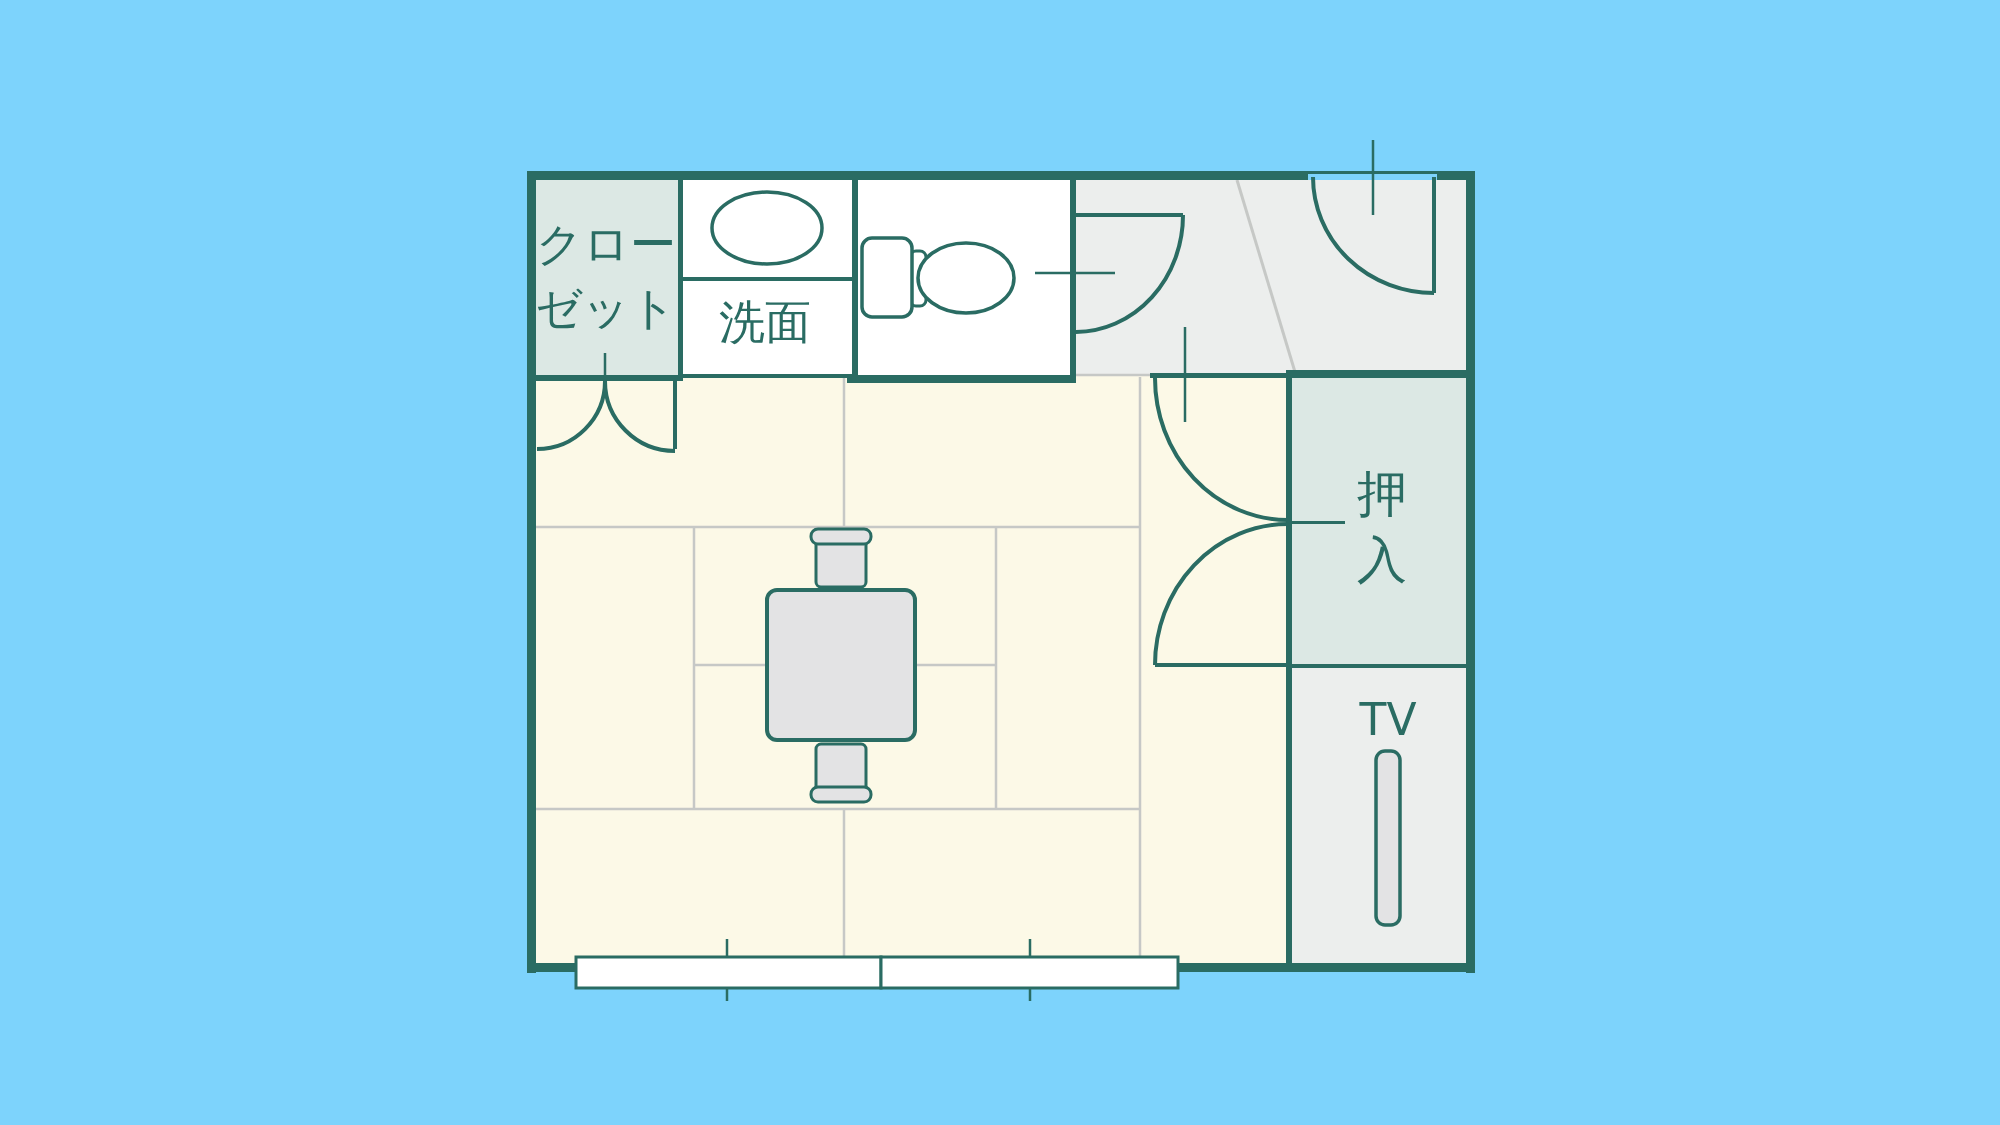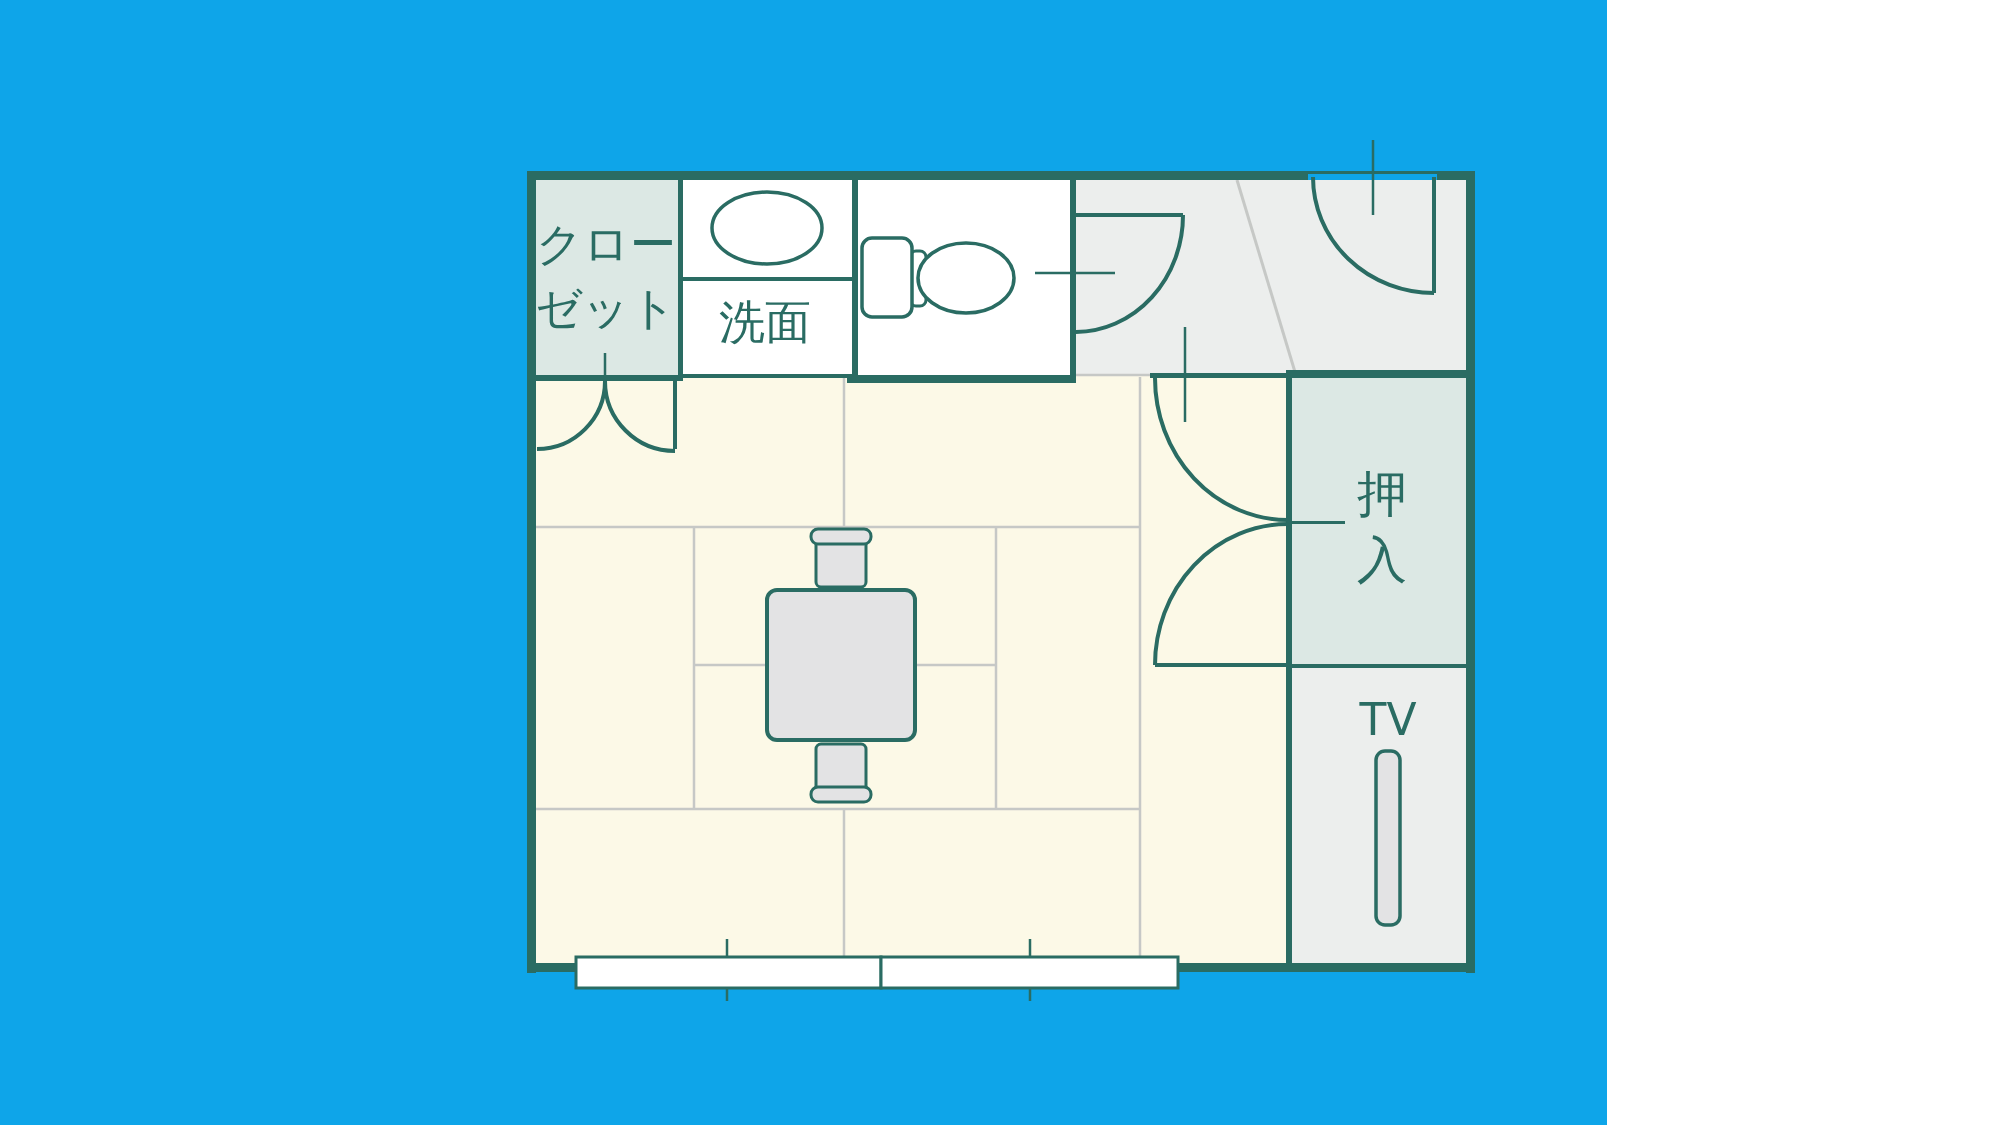--- a/index.html
+++ b/index.html
@@ -1,16 +1,16 @@
 <!DOCTYPE html>
 <html><head>
 <meta charset="utf-8">
 <style>
   html,body{margin:0;padding:0;background:#ffffff;}
-  .stage{position:relative;width:1607px;height:1125px;background:#0ea5e9;overflow:hidden;}
+  .stage{position:relative;width:2000px;height:1125px;background:#7dd3fc;overflow:hidden;}
   svg{position:absolute;left:0;top:0;}
   text{font-family:"DejaVu Sans",sans-serif;fill:#2a6c63;}
   .room-label{font-size:46px;}
   .room-label-lg{font-size:50px;}
   .room-label-tv{font-size:44px;}
 </style>
 </head>
 <body>
 
 <div class="stage">

